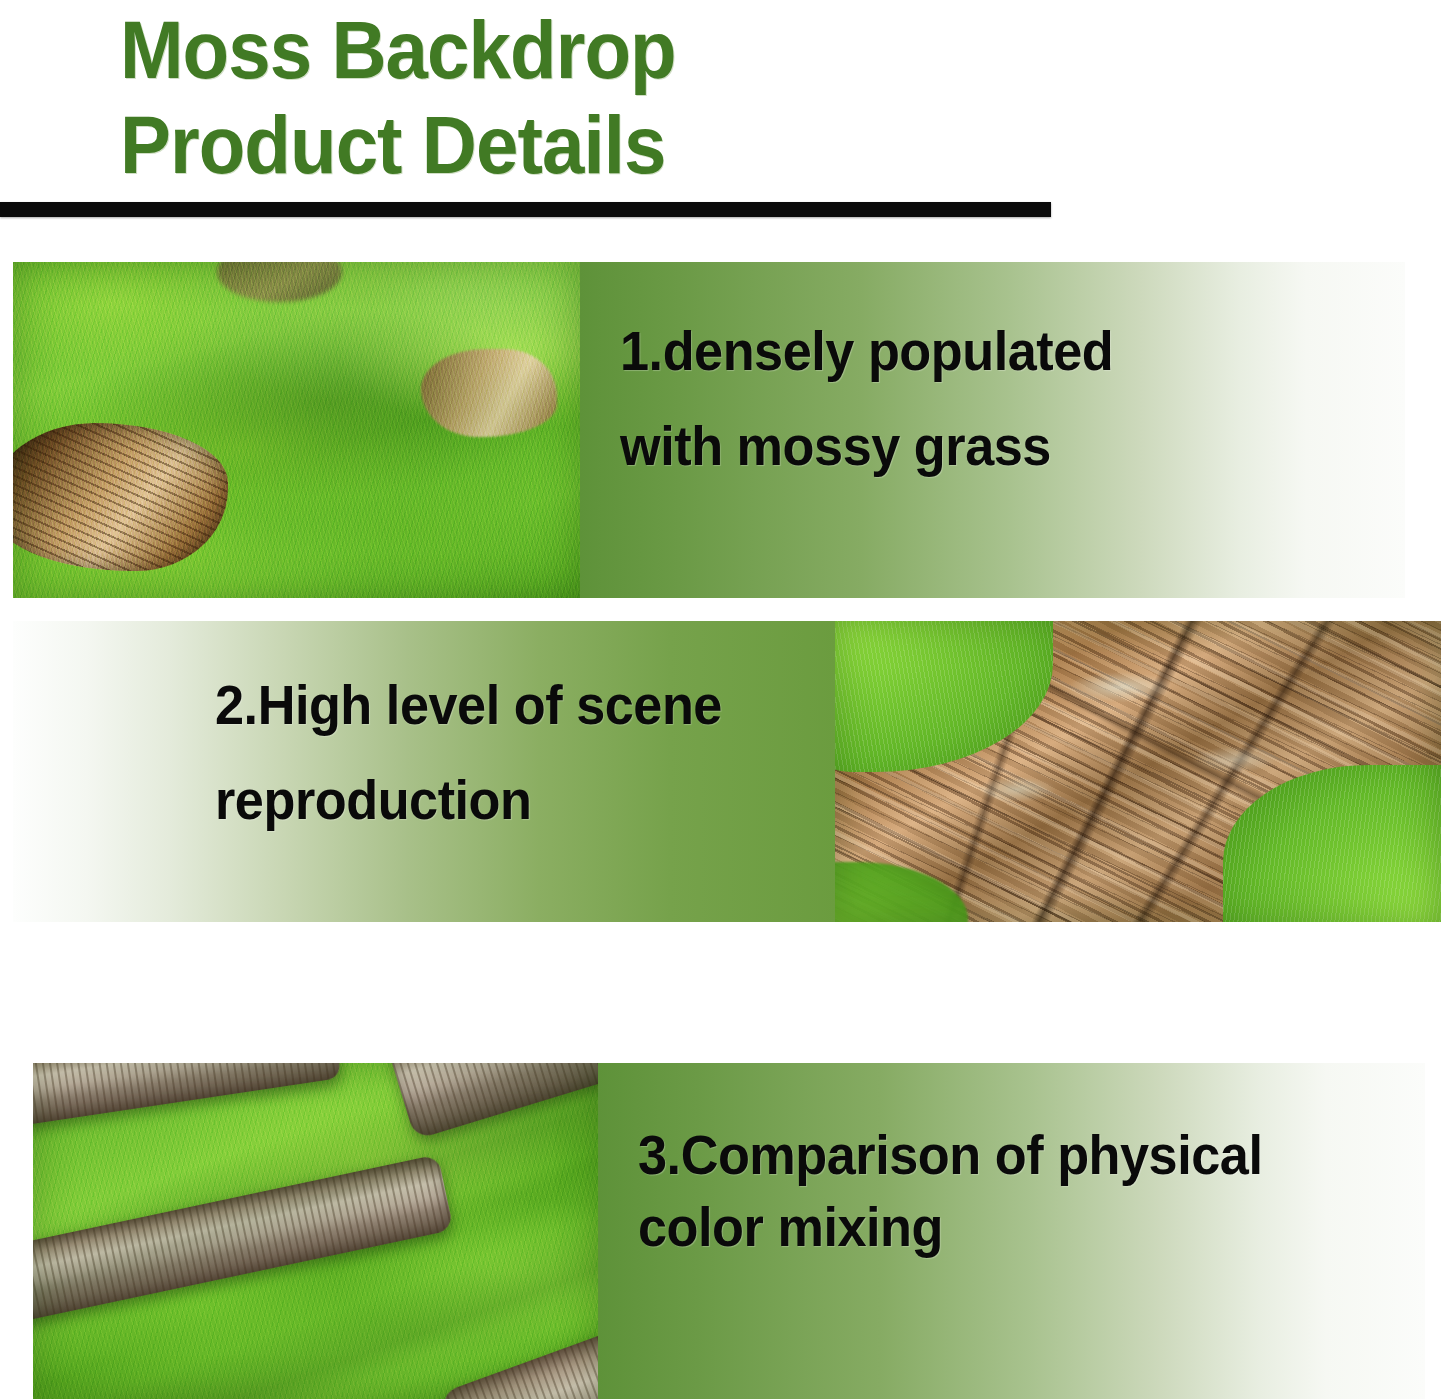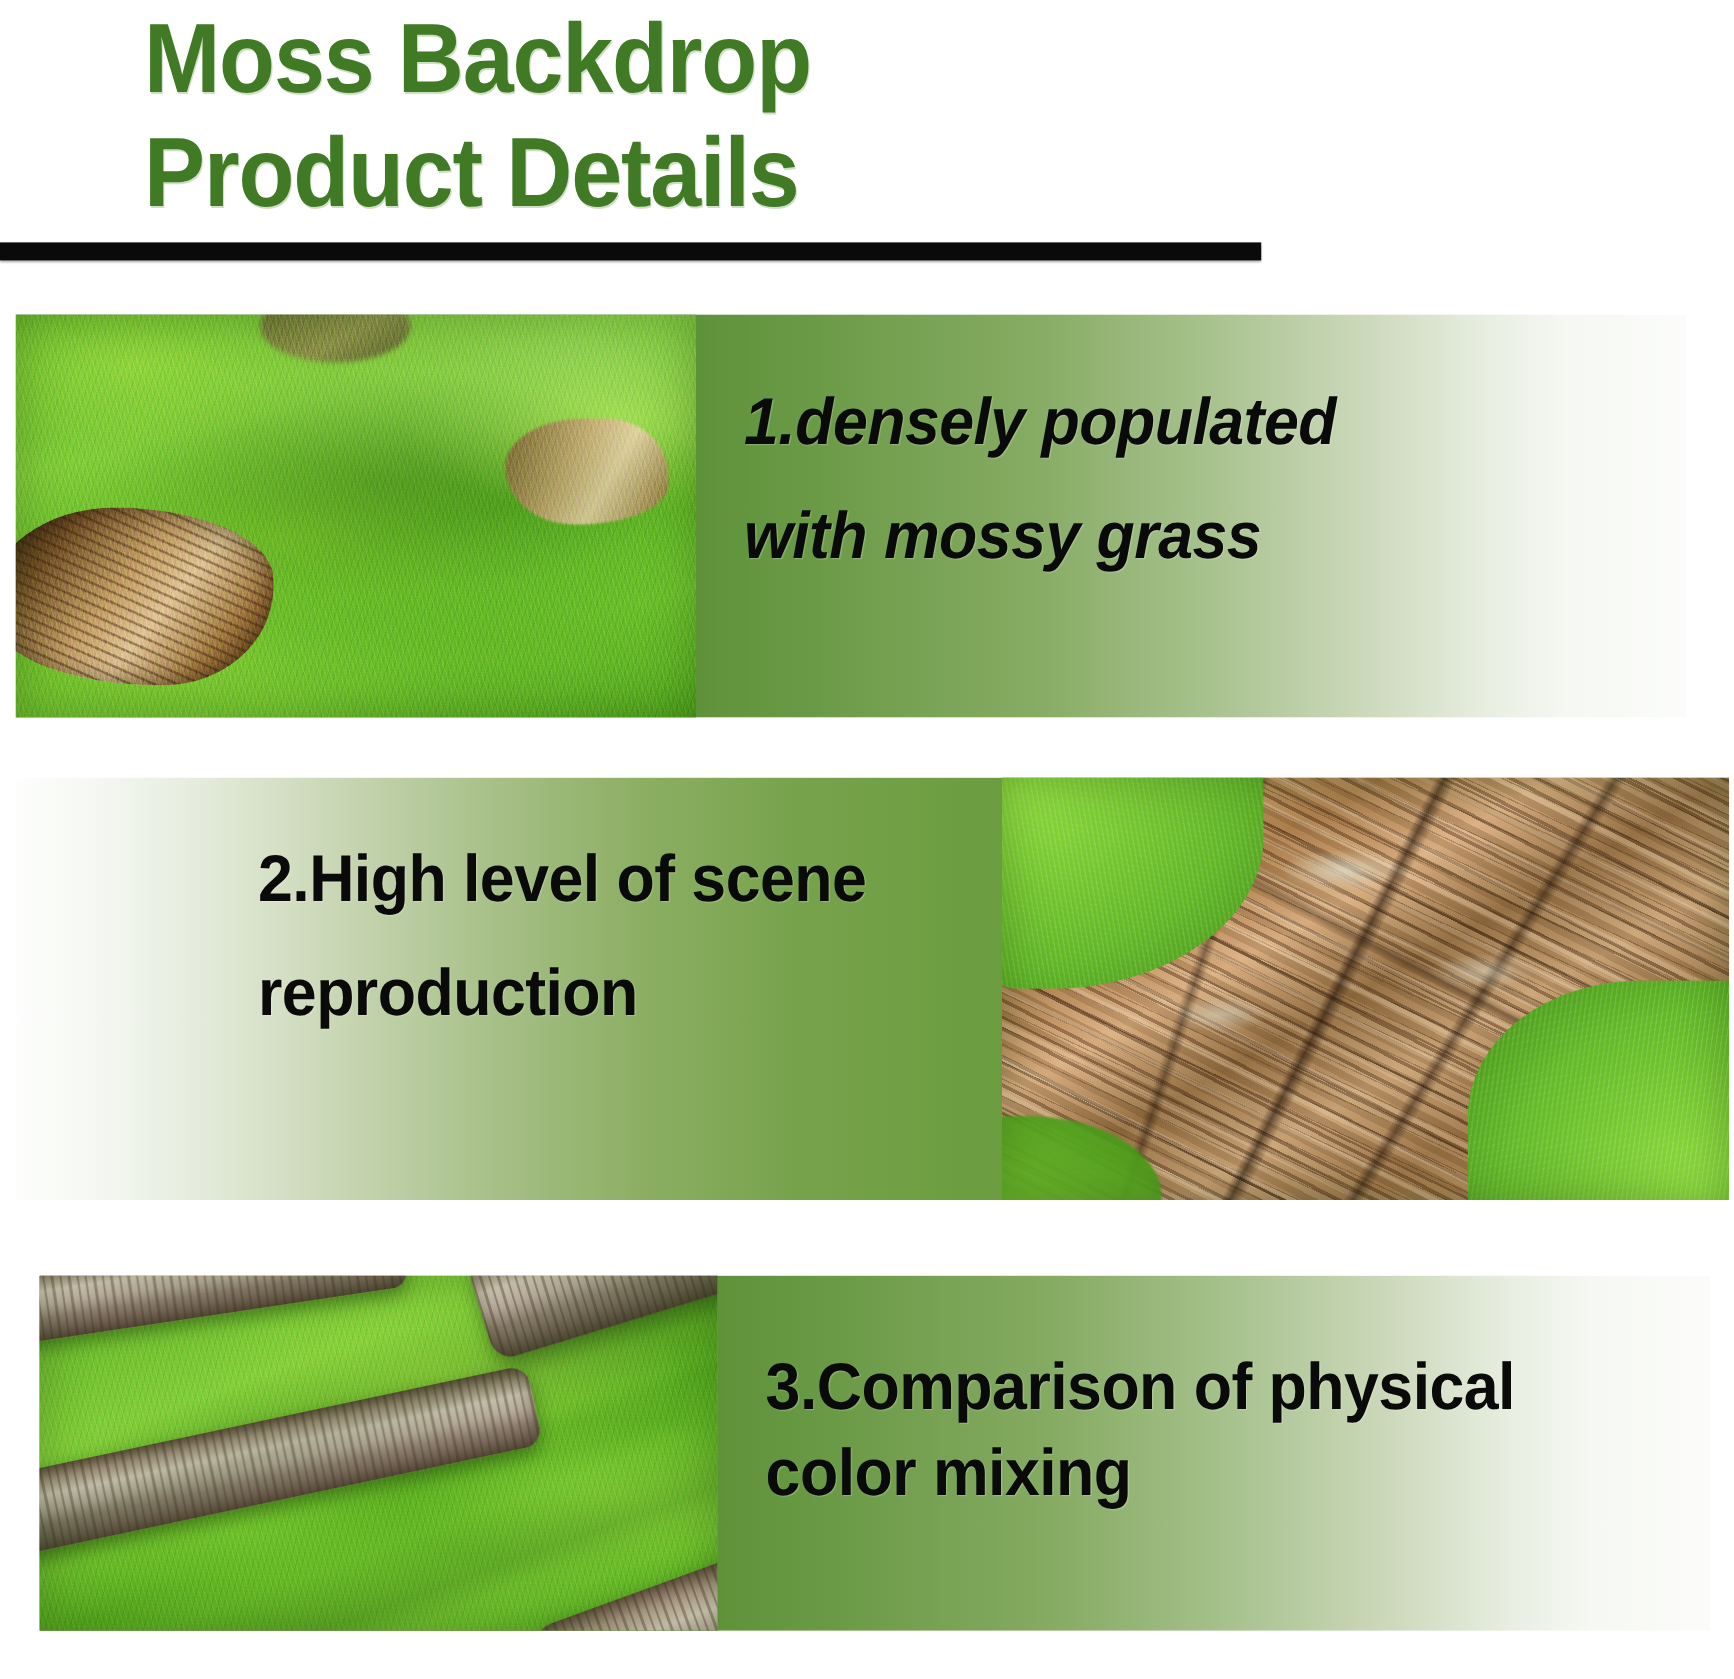--- a/index.html
+++ b/index.html
@@ -46,23 +46,23 @@
     height: 15px;
     background: #0a0a0a;
     box-shadow: 0 1px 2px rgba(0,0,0,.35);
   }
 
   
   .feature-block {
     position: absolute;
     overflow: hidden;
   }
-  #block-1 { left: 13px; top: 262px;  width: 1392px; height: 336px; font-style: italic; }
-  #block-2 { left: 13px; top: 648px;  width: 1428px; height: 352px; }
-  #block-3 { left: 13px; top: 1063px; width: 1392px; height: 296px; padding-left: 20px; }
+  #block-1 { left: 13px; top: 262px;  width: 1392px; height: 336px; }
+  #block-2 { left: 13px; top: 621px;  width: 1428px; height: 301px; }
+  #block-3 { left: 13px; top: 1063px; width: 1392px; height: 336px; padding-left: 20px; }
 
   .block-row {
     display: flex;
     width: 100%;
     height: 100%;
   }
   .block-row.reverse { flex-direction: row-reverse; }
 
   
   .text-panel {

